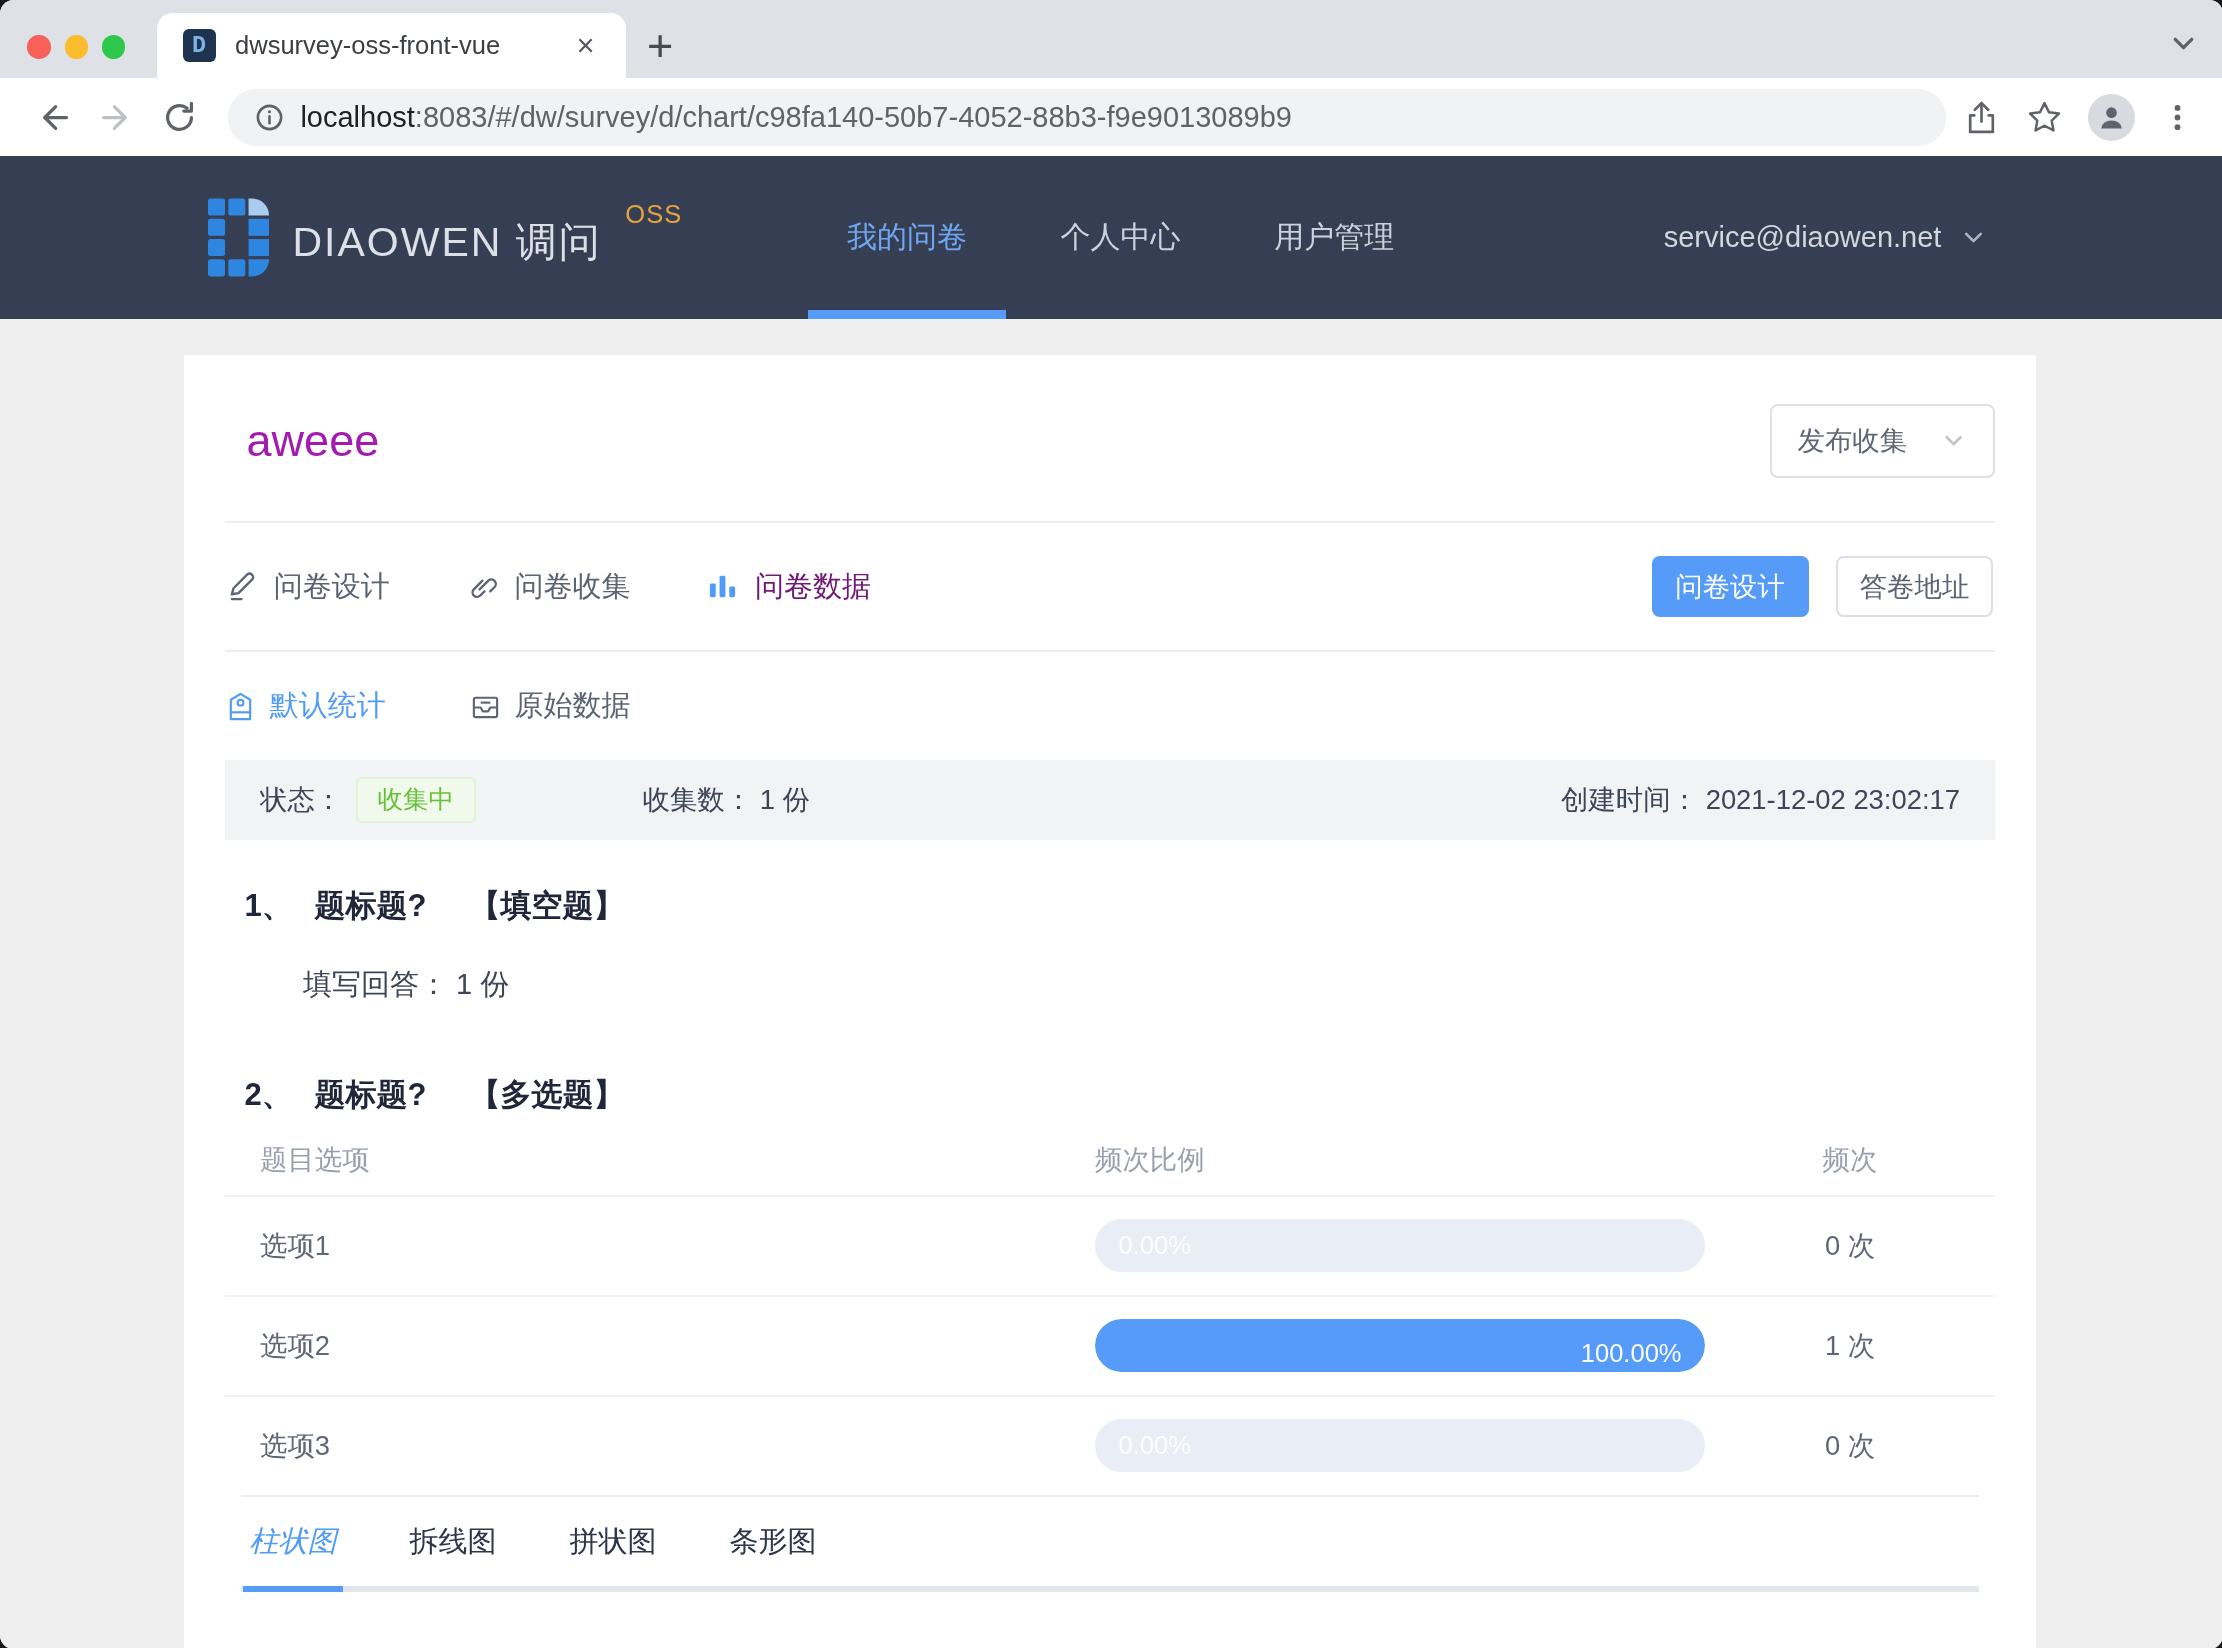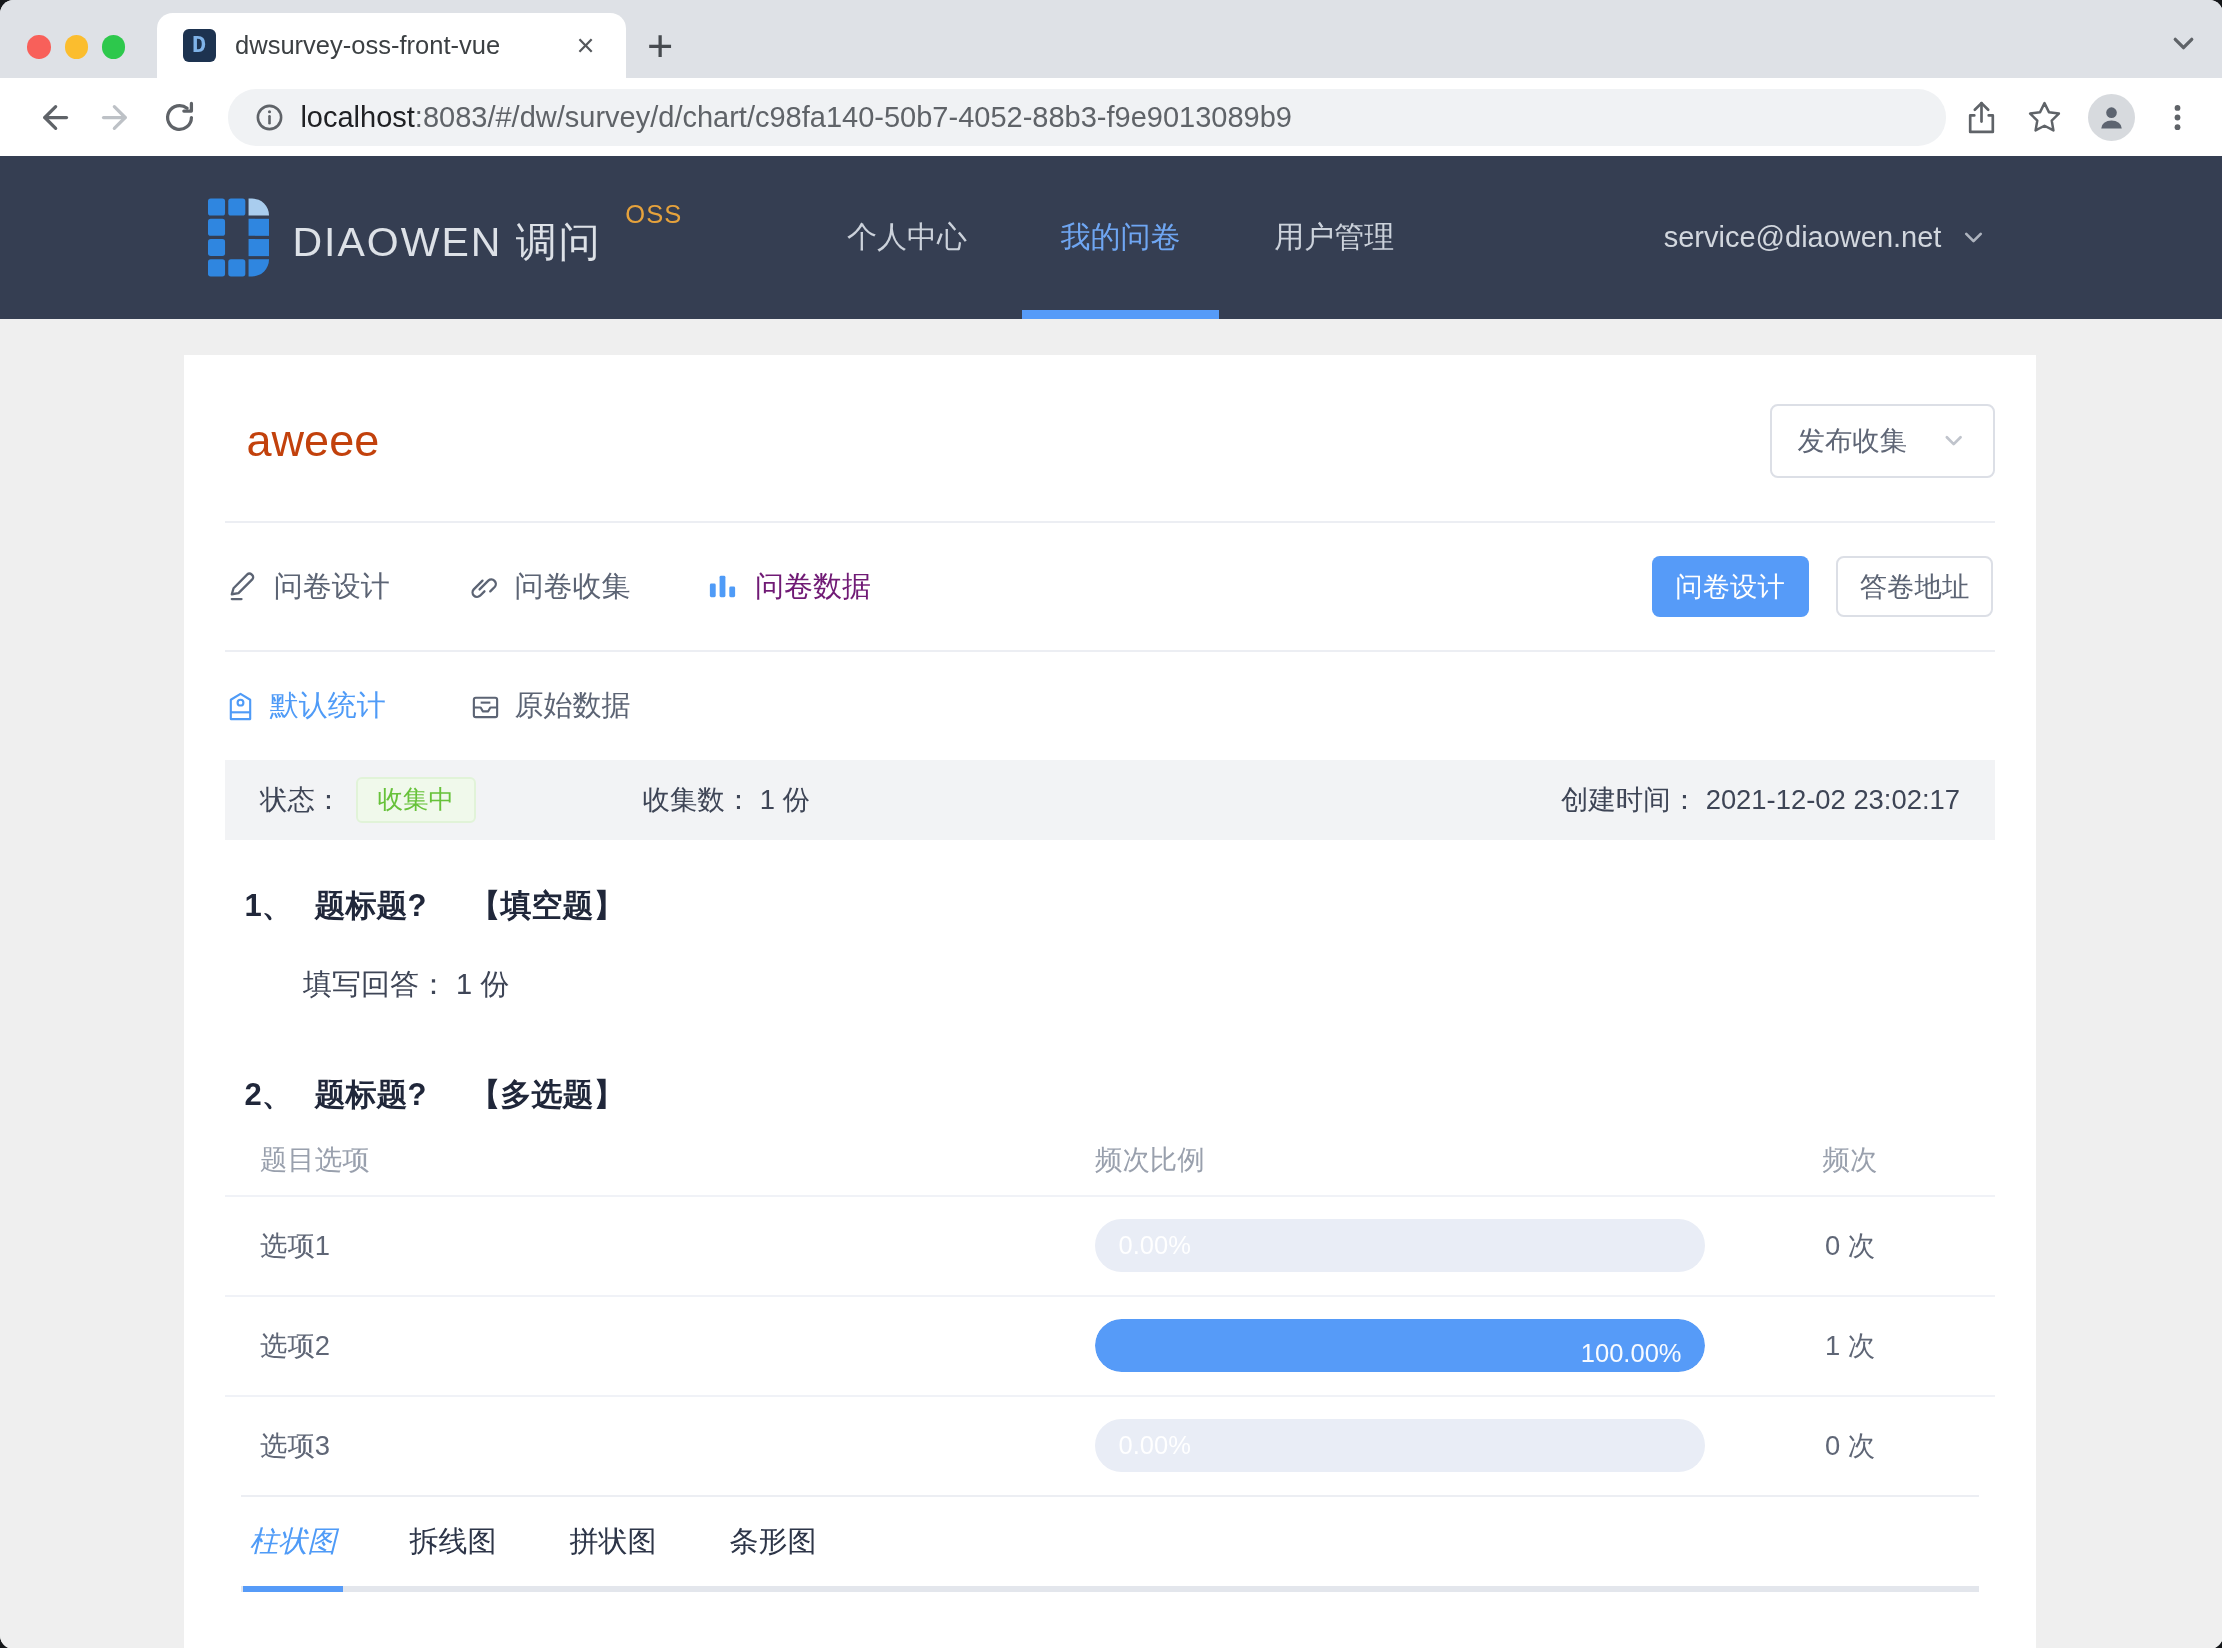--- a/index.html
+++ b/index.html
@@ -41,21 +41,21 @@
   .nav-item { display:flex; align-items:center; padding:0 35px; margin:0 11.8px; font-size:30px; color:#ccd2db; position:relative; cursor:pointer; }
   .nav-item.active { color:#6fa6f2; }
   .nav-item.active::after { content:""; position:absolute; left:-3.9px; right:-3.9px; bottom:0; height:8.8px; background:#569bf8; }
   .account { margin-left:auto; margin-right:235px; display:flex; align-items:center; gap:17.6px; color:#d2d7de; font-size:29px; }
 
   
   .page { position:absolute; top:320px; bottom:0; left:0; right:0; background:#efefef; }
   .card { position:absolute; left:184px; top:35px; width:1852px; bottom:-19.6px; background:#fff; padding:0 41px; }
 
   .title-row { display:flex; align-items:center; justify-content:space-between; padding:49px 0 43px 21.6px; }
-  .survey-title { font-size:45px; color:#c2410c; font-weight:400; }
+  .survey-title { font-size:45px; color:#a21caf; font-weight:400; }
   .select-box { width:225px; height:74px; border:2px solid #dcdfe6; border-radius:7.8px; display:flex; align-items:center;
                 padding:0 25.5px; font-size:27.4px; color:#5f6676; background:#fff; }
   .select-box .lbl { flex:1; }
   .divider { border-top:2px solid #eceef3; }
 
   .survey-tabs-row { height:127px; display:flex; align-items:center; }
   .stab { display:flex; align-items:center; gap:15.7px; font-size:29px; color:#5c6474; margin-right:76px; cursor:pointer; }
   .stab.active { color:#701a75;justify-content:flex-end; }
   .row-actions { margin-left:auto; display:flex; gap:27.4px; margin-right:2px; }
   .btn { height:61px; width:157px; border-radius:7.8px; font-size:27.4px; display:flex; align-items:center; justify-content:center; cursor:pointer; }
@@ -189,22 +189,22 @@
         <rect x="11.3" y="33.9" width="9.5" height="9.5" rx="1.5" fill="#2f86e0"></rect>
         <path d="M22.6 0 h2 a9.4 9.4 0 0 1 9.4 9.5 v-0 h-11.4 z" fill="#a9cdee"></path>
         <path d="M22.6 11.3 h11.4 v9.5 h-11.4 z" fill="#2f86e0"></path>
         <path d="M22.6 22.6 h11.4 v9.5 h-11.4 z" fill="#2f86e0"></path>
         <path d="M22.6 33.9 h11.4 a9.4 9.4 0 0 1 -9.4 9.5 h-2 z" fill="#2f86e0"></path>
       </svg>
       <span class="brand-text">DIAOWEN 调问</span>
       <span class="brand-sup">OSS</span>
     </div>
     <div class="main-nav">
+      <div class="nav-item active">我的问卷</div>
       <div class="nav-item">个人中心</div>
-      <div class="nav-item active">我的问卷</div>
       <div class="nav-item">用户管理</div>
     </div>
     <div class="account">
       <span>service@diaowen.net</span>
       <svg width="29" height="29" viewBox="0 0 24 24" fill="none" stroke="#aeb4bf" stroke-width="2.2" stroke-linecap="round" stroke-linejoin="round">
           <polyline points="6,9 12,15 18,9"></polyline>
         </svg>
     </div>
   </div>
 

